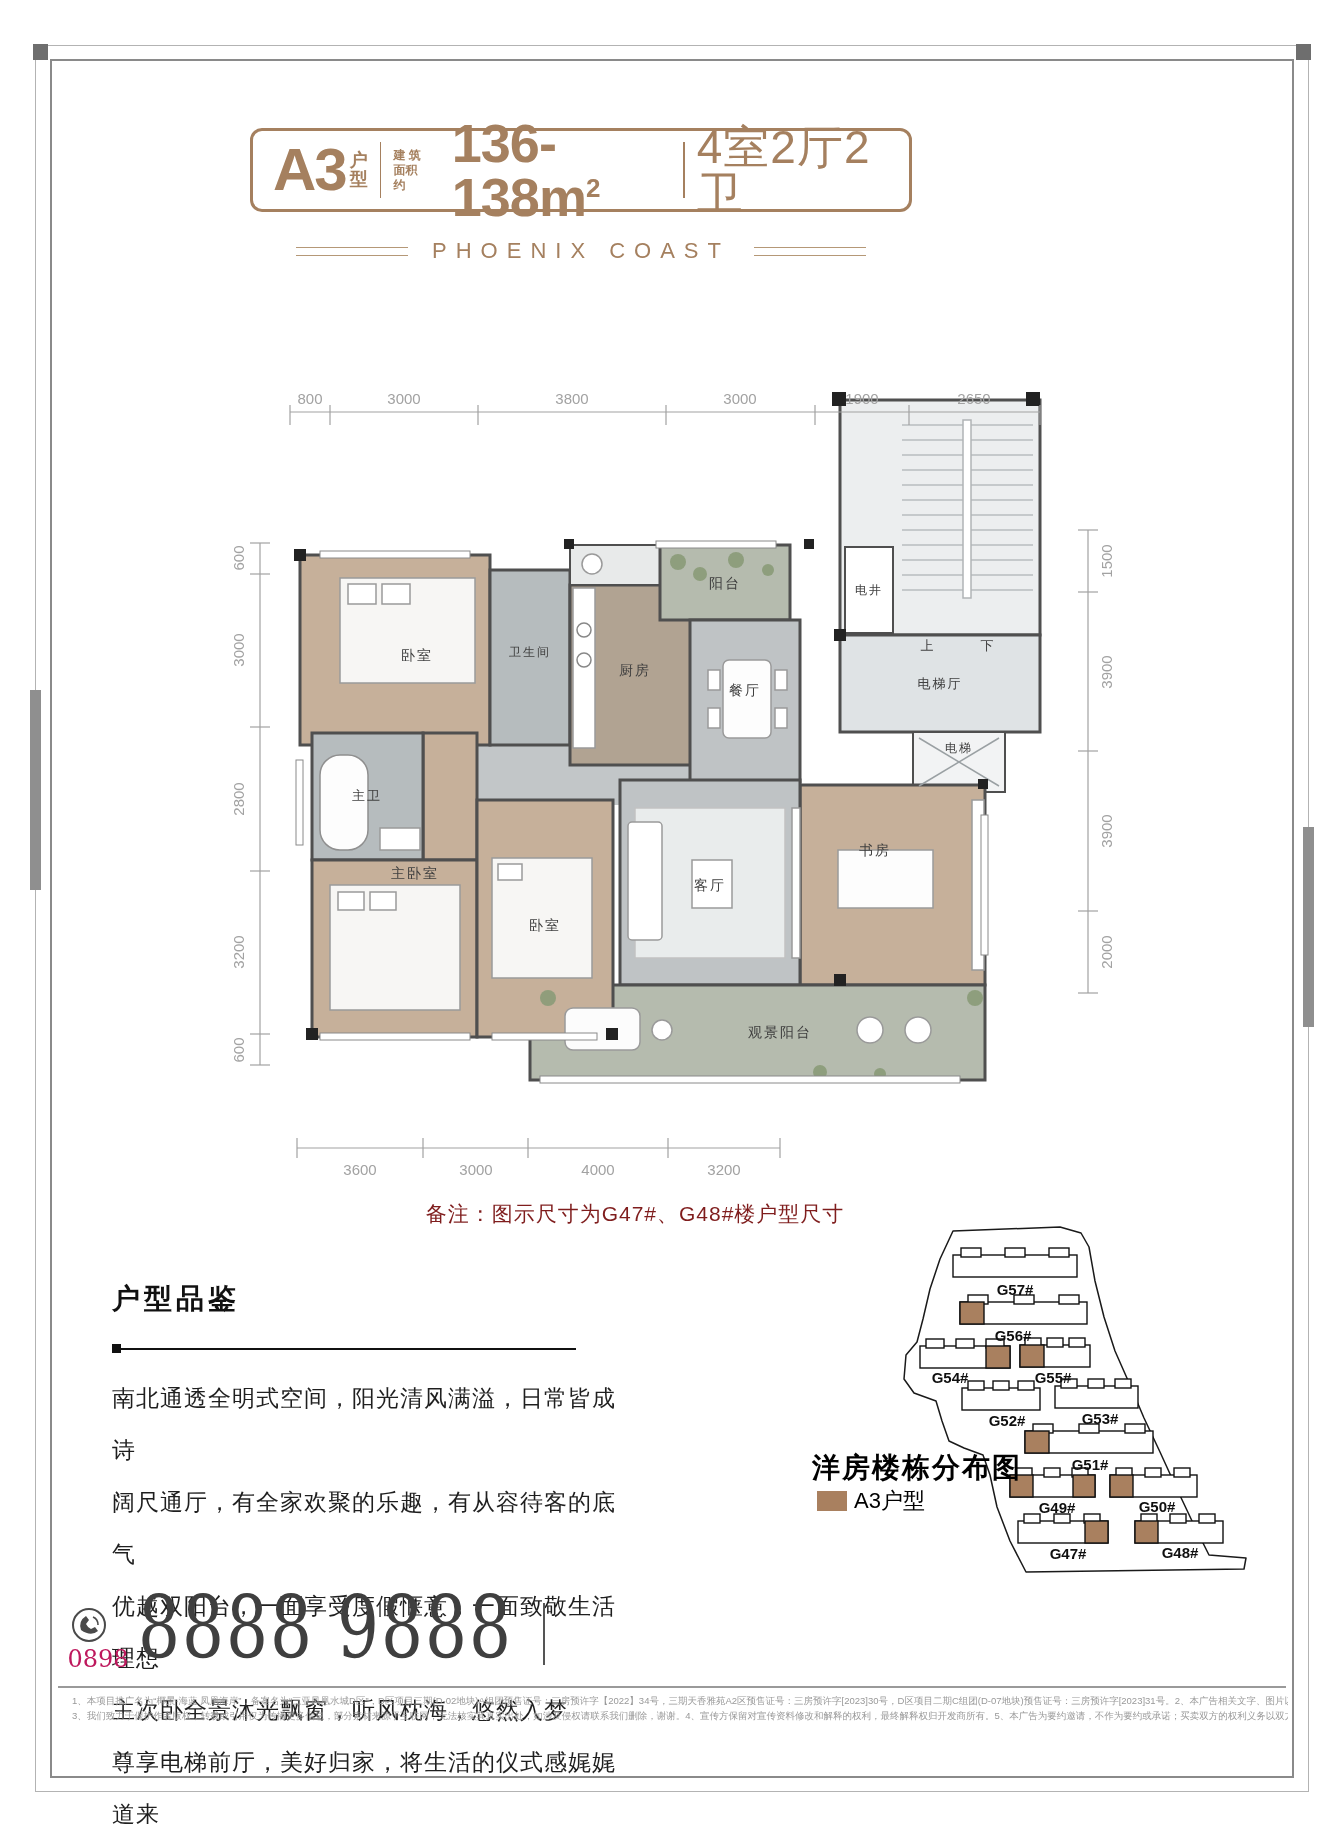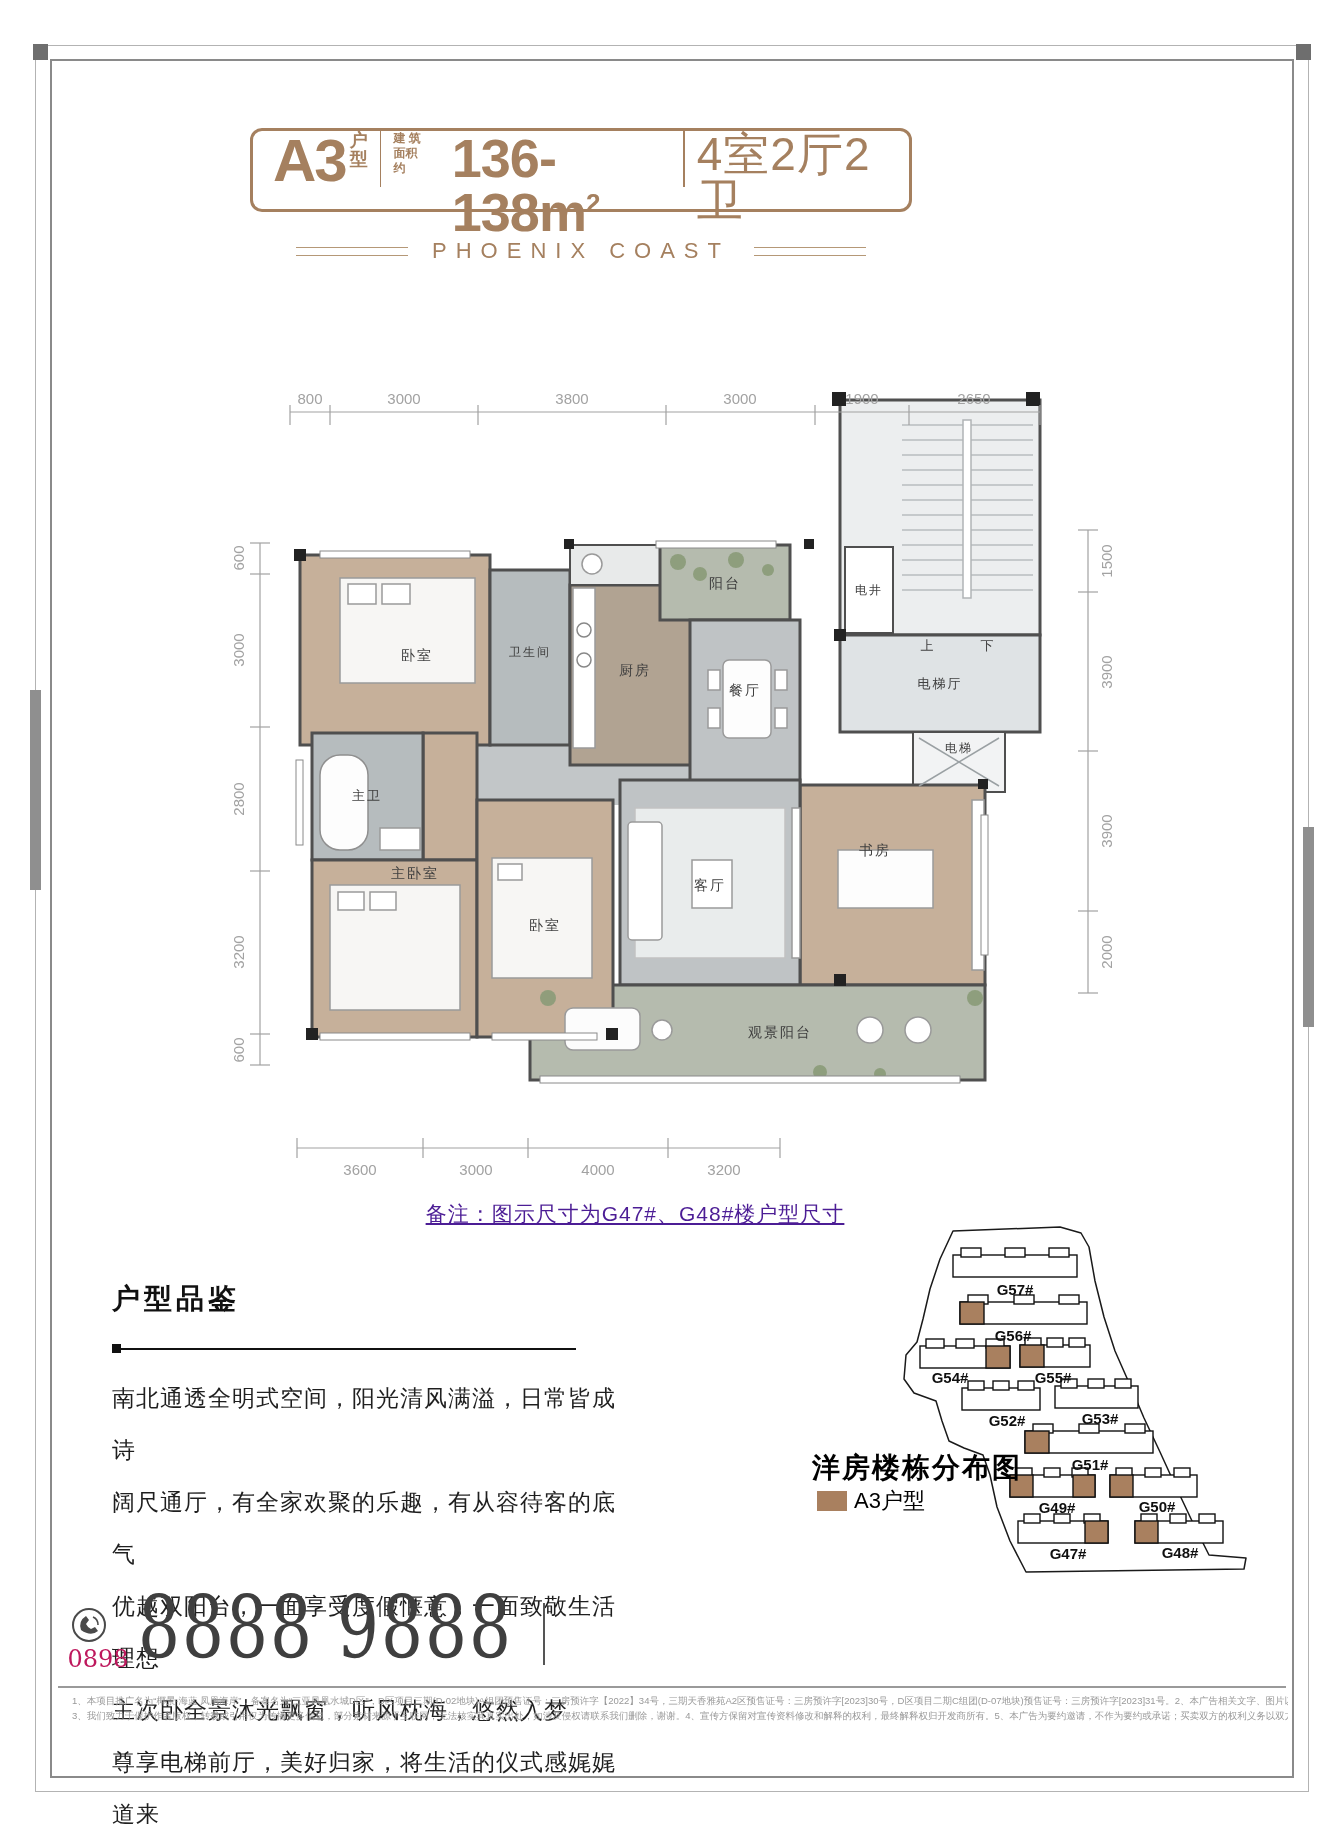--- a/index.html
+++ b/index.html
@@ -6,33 +6,33 @@
   #page{position:relative;width:1344px;height:1824px;background:#fff;overflow:hidden;
         font-family:"Liberation Sans","DejaVu Sans",sans-serif;}
   .abs{position:absolute;}
   
   .frame-outer{left:35px;top:45px;right:35px;bottom:32px;border:1px solid #b3b3b3;}
   .frame-inner{left:50px;top:59px;right:50px;bottom:46px;border:2px solid #8a8a8a;}
   .corner{width:15px;height:16px;background:#6e6e6e;}
   .bar{width:11px;height:200px;background:#8f8f8f;}
   
   .header-box{left:250px;top:128px;width:662px;height:84px;border:3px solid #a5805f;border-radius:12px;
-              display:flex;align-items:flex-start;padding:0 20px;color:#a5805f;box-sizing:border-box;}
+              display:flex;align-items:center;padding:0 20px;color:#a5805f;box-sizing:border-box;}
   .ht-a3{font-size:60px;font-weight:bold;line-height:1;letter-spacing:-2px;}
   .ht-suffix{display:flex;flex-direction:column;font-size:18px;font-weight:bold;line-height:19px;margin-left:4px;}
   .ht-div{width:2px;height:56px;background:#a5805f;margin:0 12px;}
   .ht-arealabel{display:flex;flex-direction:column;font-size:12px;font-weight:bold;line-height:15px;margin-right:14px;}
   .ht-area{font-size:54px;font-weight:bold;line-height:1;letter-spacing:-1px;margin-left:13px;}
   .ht-area sup{font-size:26px;}
   .ht-rooms{font-size:46px;font-weight:normal;letter-spacing:1px;line-height:1;}
   .brand-row{left:250px;top:238px;width:662px;display:flex;align-items:center;justify-content:center;gap:24px;color:#a5805f;}
   .brand-line{width:112px;height:7px;border-top:1.5px solid #b59877;border-bottom:1.5px solid #b59877;}
   .brand-text{font-size:22px;letter-spacing:9px;font-weight:500;}
   
-  .plan-note{left:375px;top:1200px;width:520px;text-align:center;font-size:21px;color:#4c1d95;letter-spacing:1px;text-decoration:underline;}
+  .plan-note{left:375px;top:1200px;width:520px;text-align:center;font-size:21px;color:#7f1d1d;letter-spacing:1px;}
   
   .desc-title{left:112px;top:1280px;font-size:28px;font-weight:bold;color:#111;letter-spacing:4px;}
   .desc-square{left:112px;top:1344px;width:9px;height:9px;background:#111;}
   .desc-rule{left:121px;top:1348px;width:455px;height:2px;background:#111;}
   .desc-body{left:112px;top:1372px;width:520px;font-size:23px;color:#1f1f1f;line-height:52px;letter-spacing:1px;}
   
   .area-code{left:56px;top:1645px;width:84px;text-align:center;font-family:"DejaVu Serif",serif;font-size:24px;color:#be185d;}
   .phone-big{left:138px;top:1586px;font-family:"DejaVu Serif",serif;font-size:66px;color:#3f3f3f;
              letter-spacing:2px;line-height:1;transform:scaleY(1.3);transform-origin:top left;}
   .footer-div{left:543px;top:1603px;width:2px;height:62px;background:#555;}

